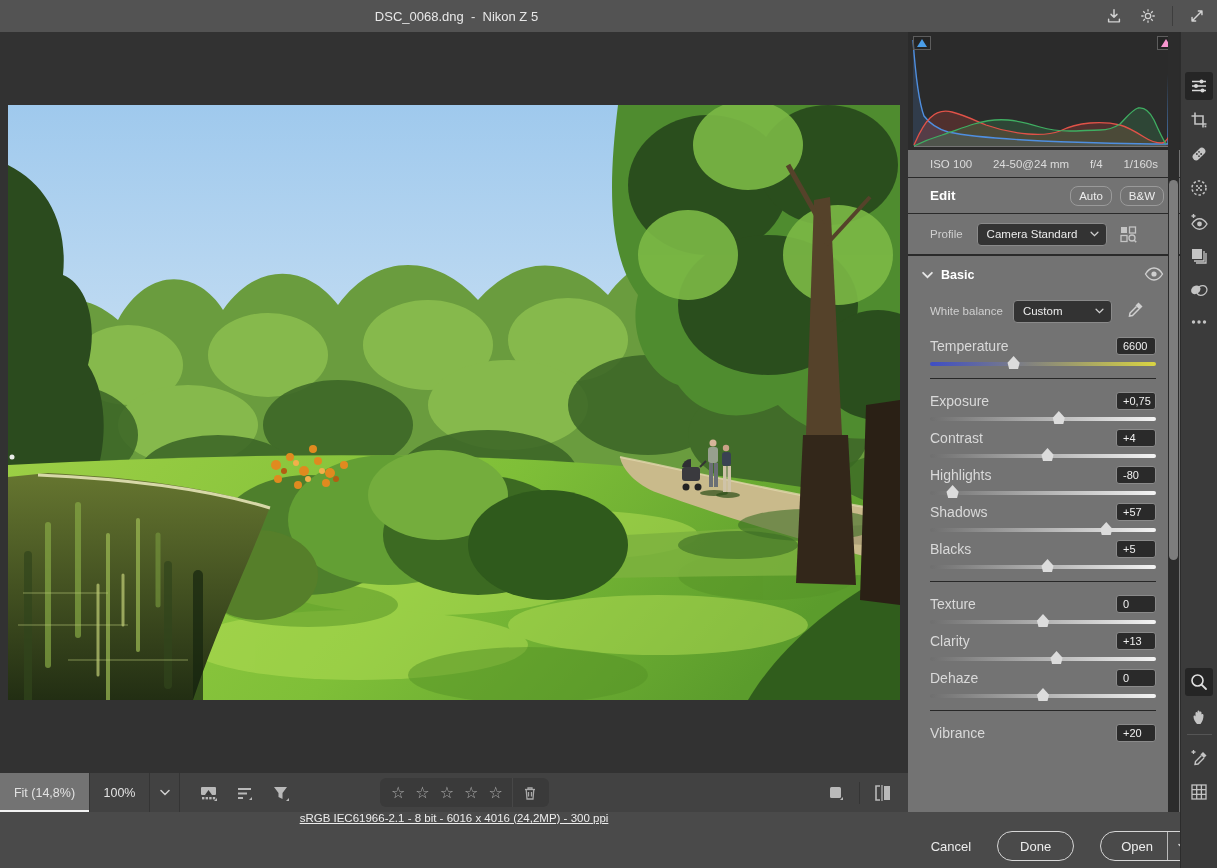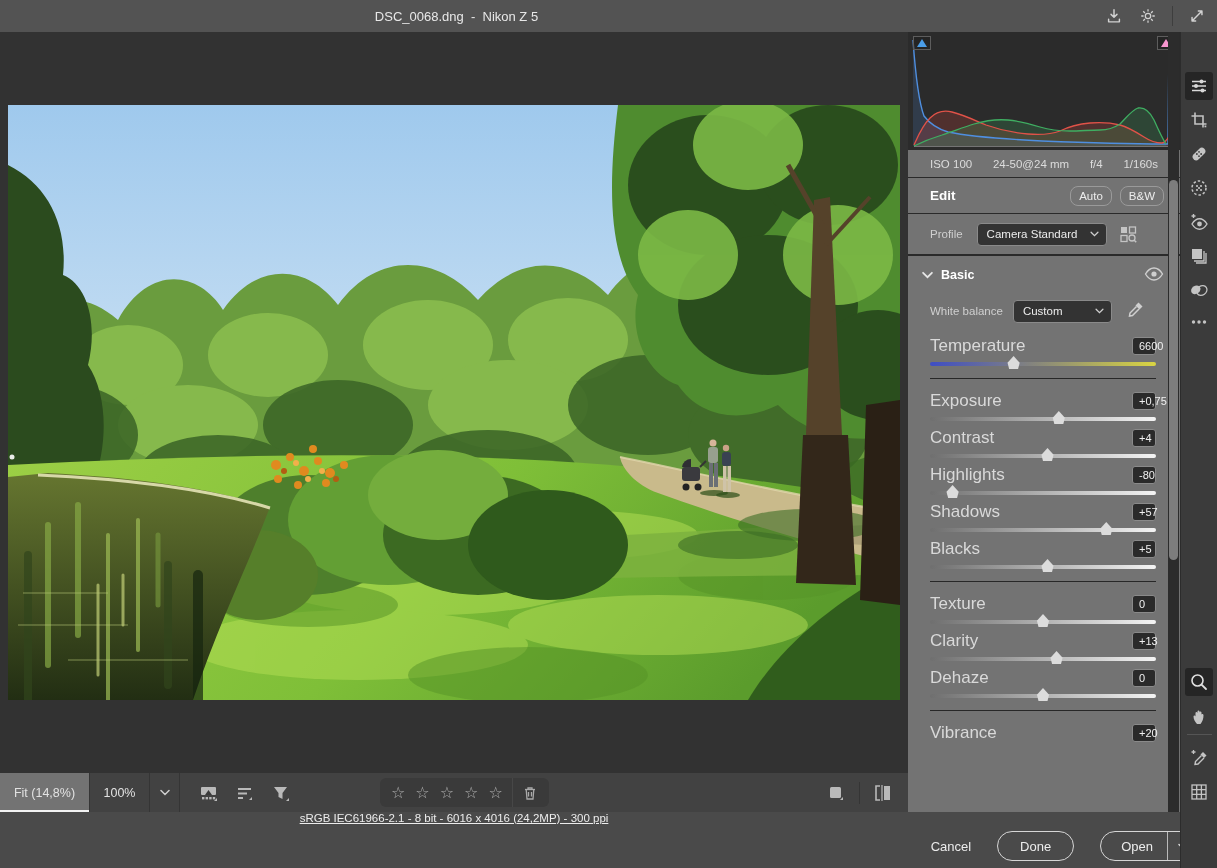--- a/index.html
+++ b/index.html
@@ -74,22 +74,22 @@
   .basic-title { color:#ffffff; font-weight:bold; font-size:12.5px; margin-left:8px; flex:1; }
   .eye-icon { cursor:pointer; width:20px; height:16px; }
 
   .wb-row { height:34px; display:flex; align-items:center; padding:0 16px 0 22px; margin-bottom:8px; }
   .wb-dd { width:99px; margin-left:10px; }
   .dropper-icon { margin-left:14px; cursor:pointer; width:20px; height:20px; }
 
   .sliders-area { padding:0 24px 0 22px; }
   .slider-row { margin-bottom:3px; }
   .slider-top { display:flex; align-items:center; justify-content:space-between; height:20px; }
-  .slider-label { color:#d9d9d9; font-size:17px; }
-  .slider-value { width:24px; height:18px; background:#2a2a2a; border:1px solid #8a8a8a; border-radius:3px; color:#f0f0f0; font-size:11px; padding:2px 6px; cursor:text; }
+  .slider-label { color:#d9d9d9; font-size:14px; }
+  .slider-value { width:40px; height:18px; background:#2a2a2a; border:1px solid #8a8a8a; border-radius:3px; color:#f0f0f0; font-size:11px; padding:2px 6px; cursor:text; }
   .slider-track-wrap { position:relative; height:12px; margin-top:2px; cursor:pointer; }
   .slider-track { position:absolute; left:0; right:0; top:4px; height:4px; border-radius:2px; }
   .track-temp  { background:linear-gradient(90deg,#3f4ec4 0%,#84847e 45%,#d9d442 100%); }
   .track-tint  { background:linear-gradient(90deg,#3fae3f 0%,#8a8a8a 45%,#b03ec4 100%); }
   .track-tonal { background:linear-gradient(90deg,#6f6f6f 0%,#f4f4f4 100%); }
   .slider-thumb { position:absolute; top:-2px; width:16px; height:13px; background:#dcdcdc; clip-path:polygon(50% 0%,88% 52%,78% 100%,22% 100%,12% 52%); filter:drop-shadow(0 0 1px #1c1c1c); cursor:grab; }
   .group-divider { height:1px; background:#272727; margin:8px 0 12px 0; }
 
   
   .scroll-track { position:absolute; right:1px; top:0; bottom:0; width:11px; background:#2c2c2c; }

